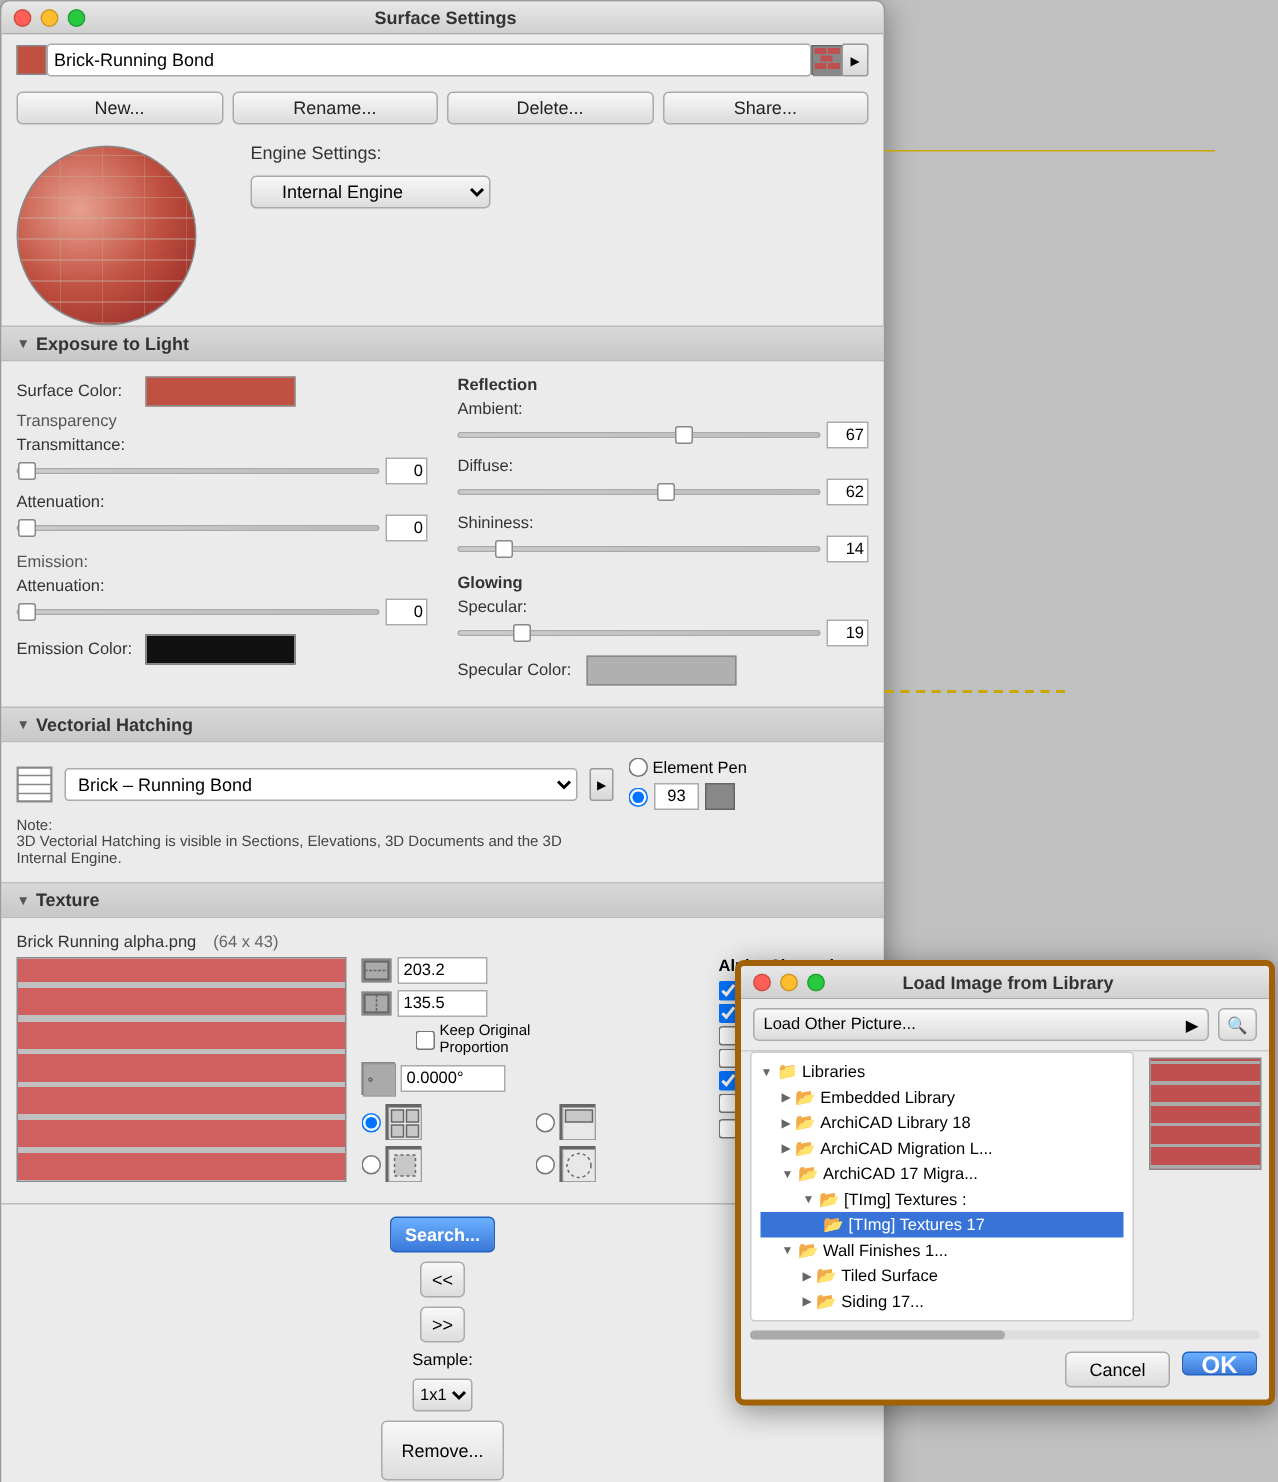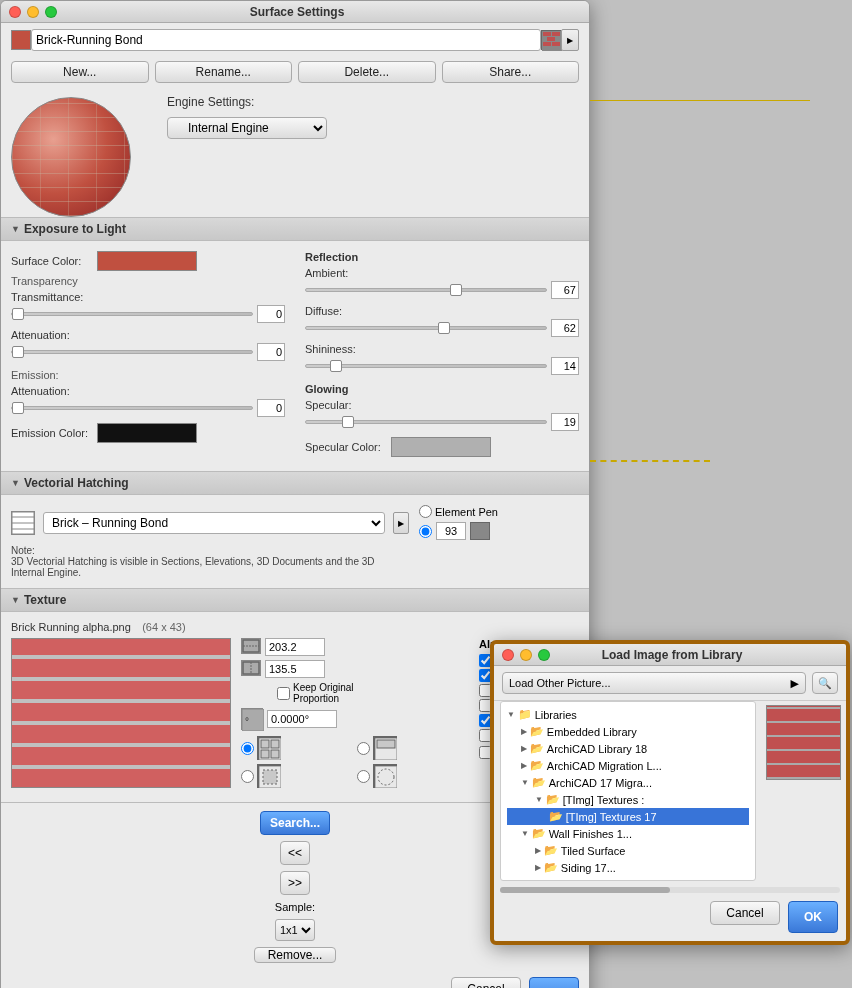--- a/index.html
+++ b/index.html
@@ -269,21 +269,21 @@
     }
     .texture-preview-inner {
       width: 100%; height: 100%;
       background: repeating-linear-gradient(
         0deg,
         #d06060 0px, #d06060 18px,
         #c0c0c0 18px, #c0c0c0 22px
       );
     }
 
-    .dim-input-row { display: flex; align-items: flex-start; gap: 4px; margin-bottom: 4px; }
+    .dim-input-row { display: flex; align-items: center; gap: 4px; margin-bottom: 4px; }
     .dim-icon {
       width: 20px; height: 16px;
       background: #aaa;
       border: 1px solid #888;
       font-size: 8px;
       display: flex; align-items: center; justify-content: center;
     }
     .dim-input {
       width: 60px; height: 18px;
       border: 1px solid #aaa;
@@ -357,21 +357,21 @@
     }
     .sample-label { font-size: 11px; }
     .sample-select {
       height: 22px;
       border: 1px solid #aaa;
       border-radius: 3px;
       background: linear-gradient(to bottom, #f8f8f8, #dcdcdc);
       font-size: 11px;
     }
     .remove-button {
-      height: 16px;
+      height: 40px;
       background: linear-gradient(to bottom, #f8f8f8, #dcdcdc);
       border: 1px solid #aaa;
       border-radius: 4px;
       font-size: 12px;
       cursor: pointer;
       padding: 0 13px;
     }
 
     
     .final-buttons {
@@ -384,27 +384,27 @@
     .cancel-btn {
       height: 24px;
       min-width: 70px;
       background: linear-gradient(to bottom, #f8f8f8, #dcdcdc);
       border: 1px solid #aaa;
       border-radius: 4px;
       font-size: 12px;
       cursor: pointer;
     }
     .ok-btn {
-      height: 32px;
+      height: 16px;
       min-width: 50px;
       background: linear-gradient(to bottom, #6ab0ff, #3a78d8);
       border: 1px solid #2060c0;
       border-radius: 4px;
       color: white;
-      font-size: 12px;
+      font-size: 16px;
       font-weight: bold;
       cursor: pointer;
     }
     .sphere-visual {
       width: 120px;
       height: 120px;
       border-radius: 50%;
       background: radial-gradient(circle at 35% 35%, #e8a090, #c05040 50%, #8a2020);
       border: 1px solid #888;
       overflow: hidden;

